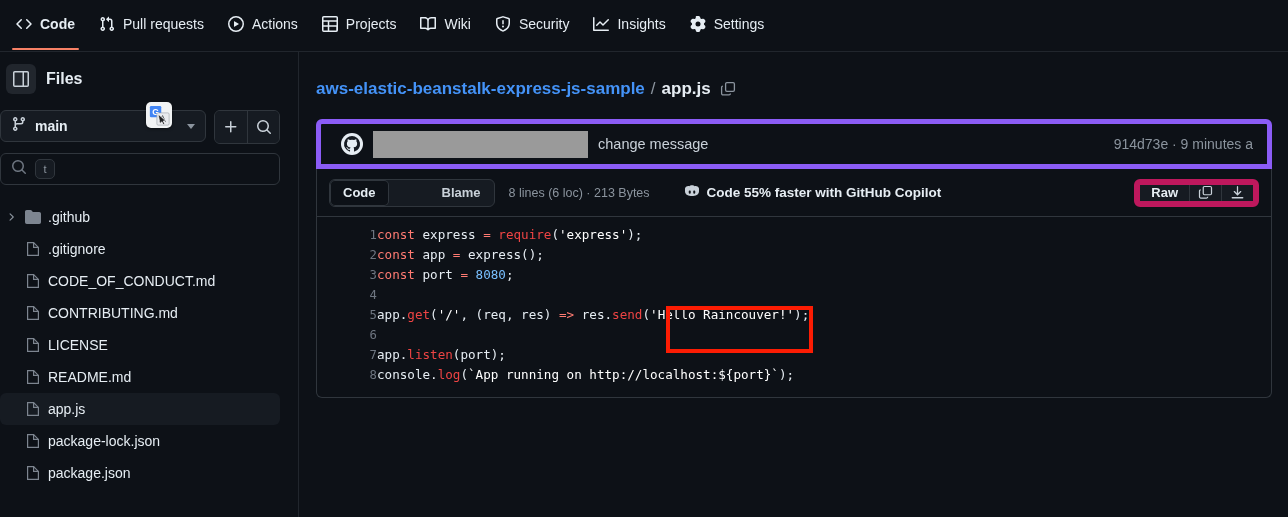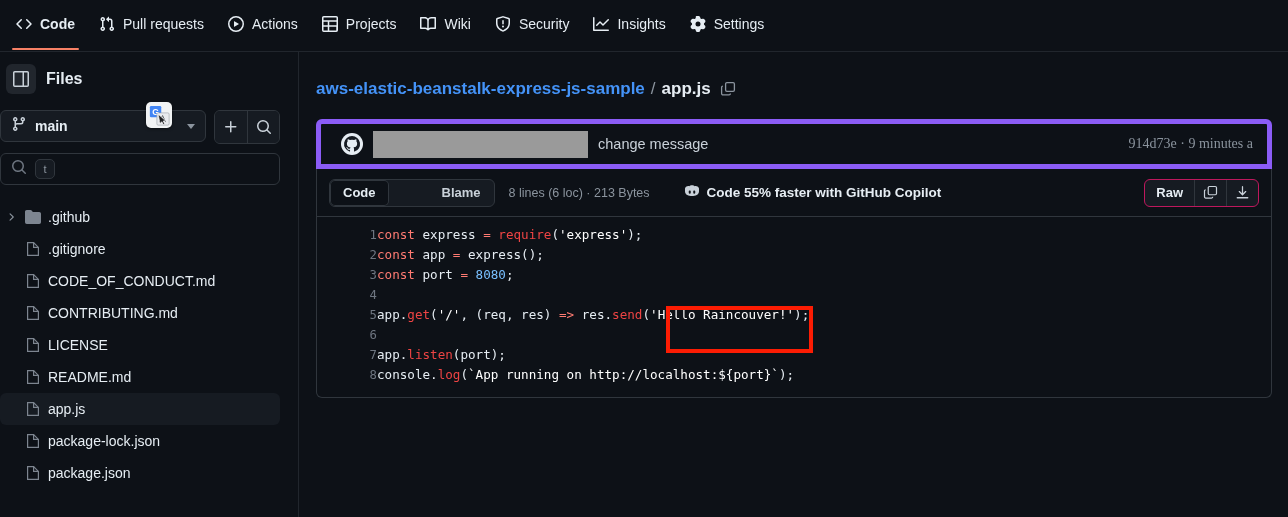--- a/index.html
+++ b/index.html
@@ -139,21 +139,20 @@
     position: relative;
   }
   .avatar-stack { display: flex; align-items: center; width: 34px; flex: 0 0 34px; position: relative; }
   .redact {
     width: 215px; height: 27px; background: #9a9a9a; flex: 0 0 215px; margin-left: 4px;
   }
   .commit-msg { font-size: 14.5px; color: #c9d1d9; margin-left: 10px; }
   .commit-meta {
     margin-left: auto; font-size: 14px; color: #8b949e; white-space: nowrap;
     overflow: hidden;
-    font-family: Liberation Serif, serif;
   }
 
   .code-toolbar {
     margin: 0 16px 0 16px; height: 48px;
     border: 1px solid #30363d; border-top: none;
     background: #0d1117;
     display: flex; align-items: center; padding: 0 12px;
     gap: 14px;
   }
   .segmented {
@@ -170,21 +169,21 @@
     font-family: Liberation Sans, sans-serif; font-size: 12.5px; color: #8b949e;
     white-space: nowrap;
   }
   .copilot {
     display: flex; align-items: center; gap: 7px; margin-left: 20px;
     font-size: 13.5px; color: #e6edf3; font-weight: bold; cursor: pointer; white-space: nowrap; text-align: center;
   }
   .toolbar-right { margin-left: auto; display: flex; align-items: center; }
   .raw-group {
     display: flex; align-items: center; height: 28px;
-    border: 1px solid #be185d; border-radius: 6px; overflow: hidden; background: #161b22;
+    border: 6px solid #be185d; border-radius: 6px; overflow: hidden; background: #161b22;
   }
   .raw-btn { padding: 0 11px; height: 28px; display: flex; align-items: center; font-size: 13px; font-weight: bold; color: #e6edf3; cursor: pointer; }
   .raw-icon { width: 32px; height: 28px; display: flex; align-items: center; justify-content: center; border-left: 1px solid #30363d; cursor: pointer; }
 
   .code-panel {
     margin: 0 16px 0 16px;
     border: 1px solid #30363d; border-top: none; border-radius: 0 0 6px 6px;
     background: #0d1117;
     padding: 8px 0 12px 0;
     position: relative;

